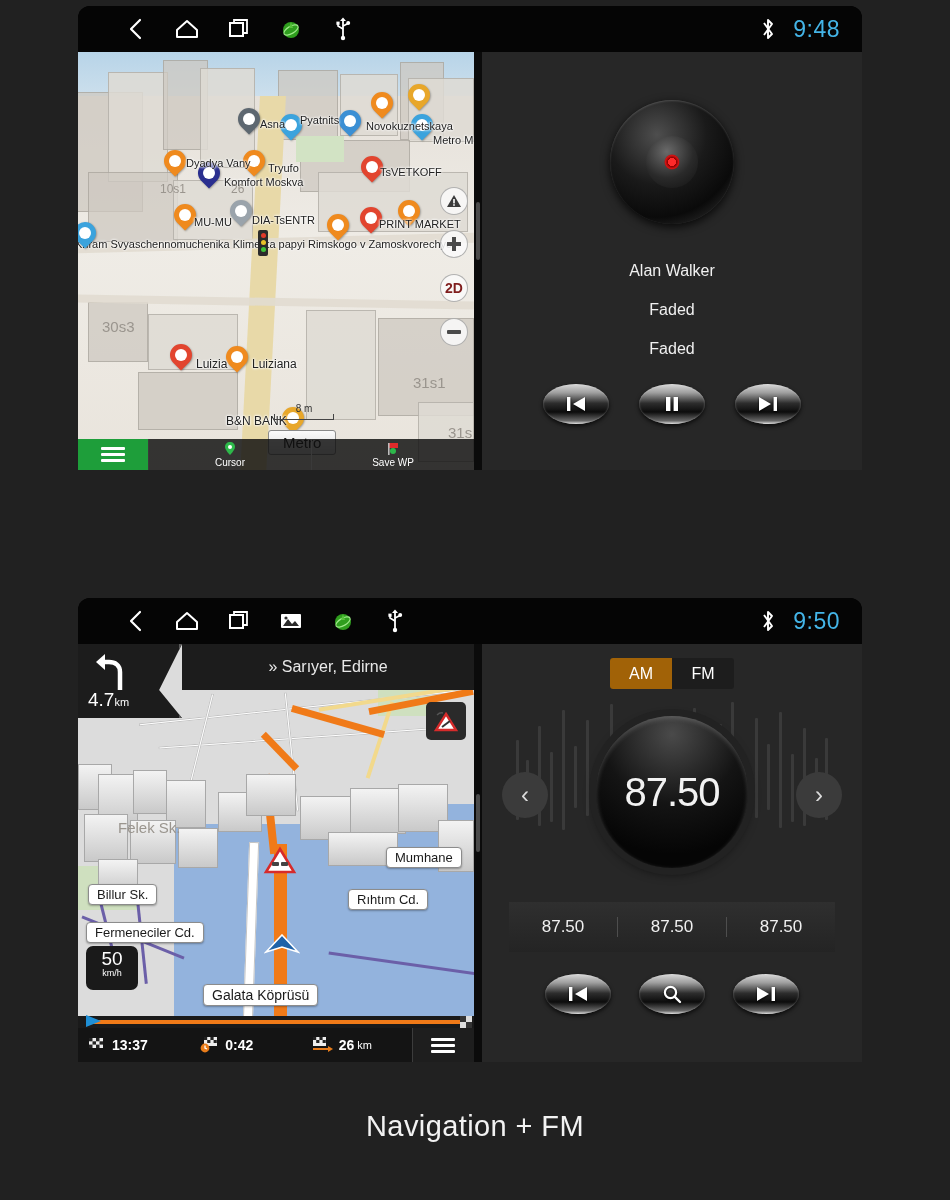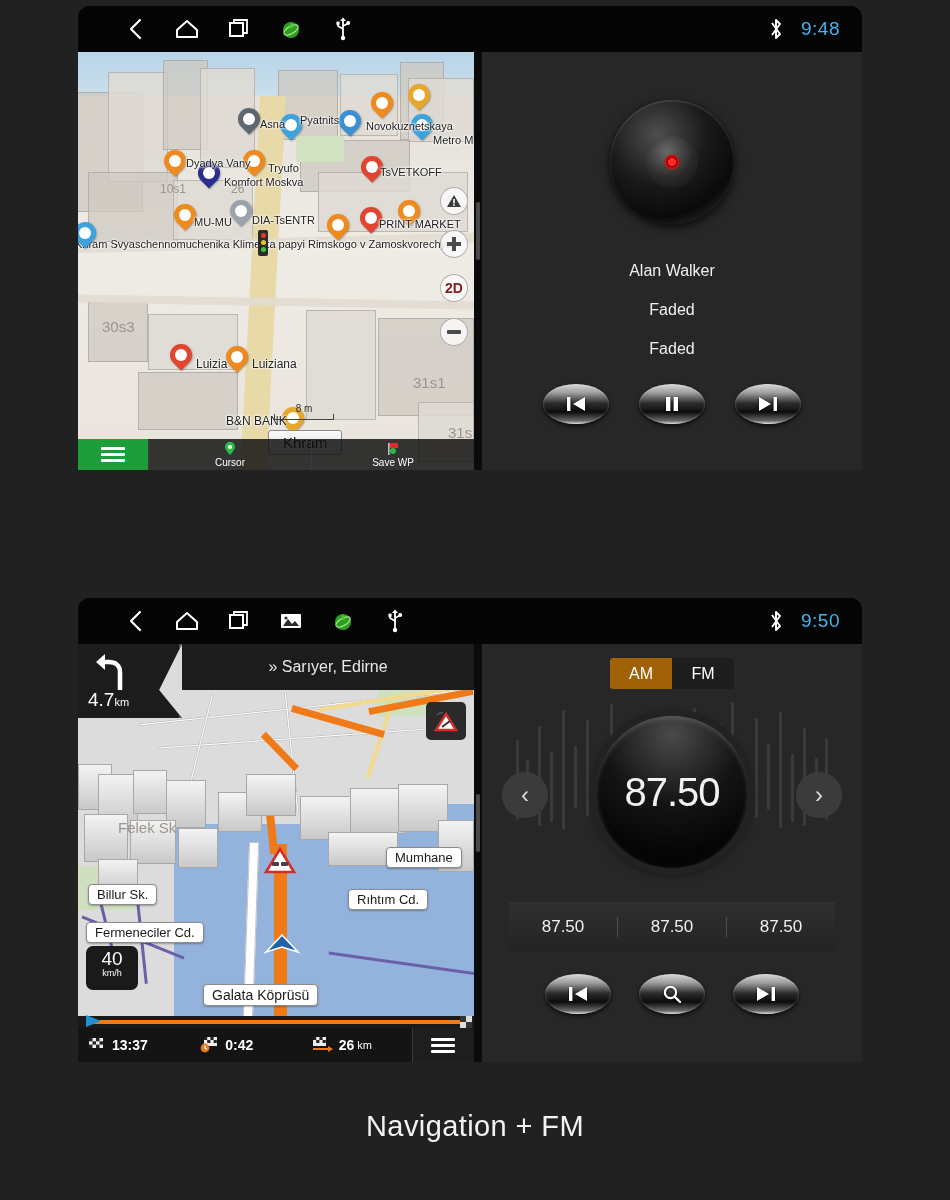--- a/index.html
+++ b/index.html
@@ -16,21 +16,21 @@
           border-radius: 12px 12px 0 0; overflow: hidden; }
   .unit-1 { top: 6px; height: 464px; }
   .unit-2 { top: 598px; height: 464px; }
 
   .statusbar { position: relative; height: 46px; background: #050505;
                display: flex; align-items: center; padding: 0 16px; }
   .sb-left { display: flex; align-items: center; gap: 26px; margin-left: 28px; }
   .sb-right { position: absolute; right: 22px; display: flex; align-items: center; gap: 12px; }
   .sb-ico { width: 26px; height: 26px; display: flex; align-items: center; justify-content: center; }
   .sb-ico svg { display: block; }
-  .clock { color: #44b5e8; font-size: 19px; font-weight: 500; letter-spacing: .5px; }
+  .clock { color: #44b5e8; font-size: 23px; font-weight: 500; letter-spacing: .5px; }
 
   .body-row { display: flex; height: 418px; }
   .map-pane { position: relative; width: 396px; height: 418px; overflow: hidden;
               background: #cfcac2; }
   .divider { width: 8px; background: #0b0b0b; position: relative; }
   .divider .thumb { position: absolute; left: 2px; top: 150px; width: 4px; height: 58px;
                     background: #4a4a4a; border-radius: 2px; }
   .right-pane { flex: 1; background: #272727; position: relative; }
 
   
@@ -387,21 +387,21 @@
         <div class="mapbtn" style="top:266px;">
           <svg width="18" height="10" viewBox="0 0 18 10">
               <rect x="2" y="3" width="14" height="4" rx="1" fill="#4a4a4a"></rect>
             </svg>
         </div>
 
         <div class="scalebar">
           <div>8 m</div>
           <div class="bar"></div>
         </div>
-        <div class="northbtn">Khram</div>
+        <div class="northbtn">Metro</div>
 
         <div class="m1-bottom">
           <div class="m1-menu">
             <div class="burger">
                 <i></i>
                 <i></i>
                 <i></i>
               </div>
           </div>
           <div class="m1-cell">
@@ -588,21 +588,21 @@
         <svg style="position:absolute;left:185px;top:202px;" width="34" height="30" viewBox="0 0 34 30">
             <path d="M17 3 L31 26 L3 26 Z" fill="#fff" stroke="#d62b2b" stroke-width="2.6"></path>
             <rect x="9" y="16" width="7" height="4" rx="1" fill="#444"></rect>
             <rect x="18" y="16" width="7" height="4" rx="1" fill="#444"></rect>
           </svg>
         <svg style="position:absolute;left:186px;top:290px;" width="36" height="22" viewBox="0 0 36 22">
             <path d="M18 1 L34 18 L18 13 L2 18 Z" fill="#1f62a8" stroke="#fff" stroke-width="1.6"></path>
           </svg>
 
         <div class="speed">
-          <b>40</b>
+          <b>50</b>
           <small>km/h</small>
         </div>
 
         <div class="progline">
           <div class="fill"></div>
           <svg style="position:absolute;left:6px;top:-3px;" width="20" height="16" viewBox="0 0 20 16">
               <path d="M2 2 L17 8 L2 14 Z" fill="#1f8fd6"></path>
             </svg>
           <svg style="position:absolute;right:2px;top:0;" width="12" height="12" viewBox="0 0 12 12">
               <rect width="12" height="12" fill="#ddd"></rect>

